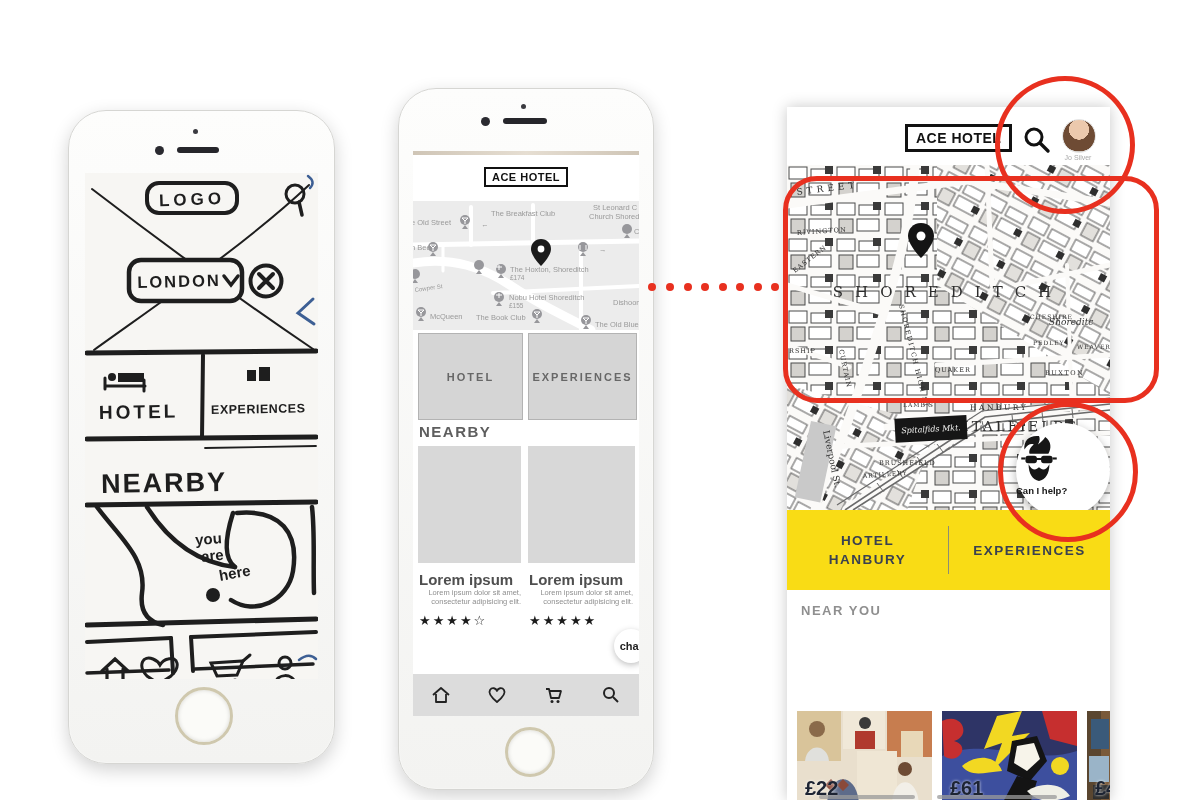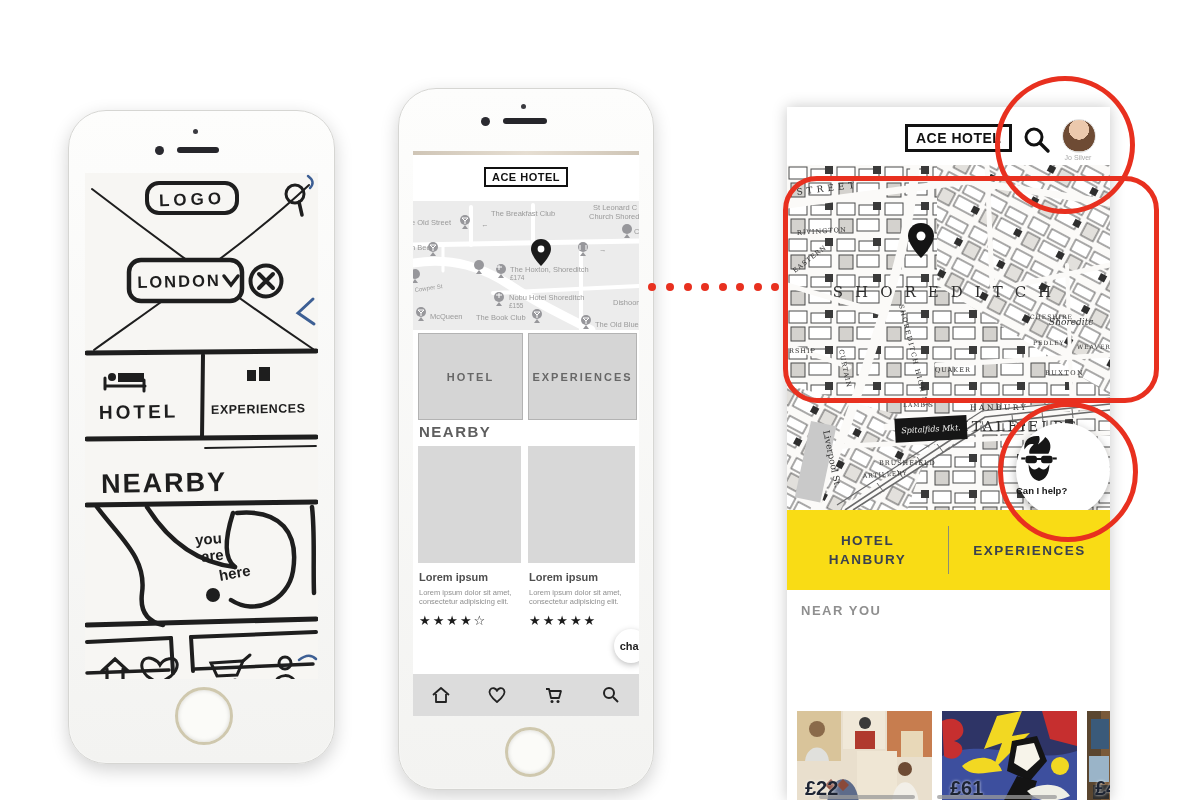--- a/index.html
+++ b/index.html
@@ -16,22 +16,22 @@
   .speaker{position:absolute;height:6px;border-radius:3px;background:#26262b;}
   .home-btn{position:absolute;border-radius:50%;background:#fbfbf8;
             border:3px solid #cfc8ae;box-shadow:inset 0 0 4px rgba(0,0,0,.15);}
   
   .wf-logo{border:2px solid #111;color:#111;font-weight:bold;font-size:11px;letter-spacing:.5px;
            padding:2px 6px;display:inline-block;background:#fff;}
   .wf-btn{position:absolute;background:#d5d5d5;border:1px solid #b3b3b3;display:flex;
           align-items:center;justify-content:center;color:#676767;font-weight:bold;
           letter-spacing:2px;font-size:11px;}
   .wf-card{position:absolute;background:#d8d8d8;}
-  .wf-title{font-weight:bold;color:#4f4f4f;font-size:11px;}
-  .wf-body{color:#8f8f8f;font-size:7.5px;line-height:9px;}
+  .wf-title{font-weight:bold;color:#4f4f4f;font-size:15px;}
+  .wf-body{color:#8f8f8f;font-size:7.5px;line-height:9px;text-align:right;}
   .wf-stars{font-size:13px;color:#1b1b1b;letter-spacing:2px;}
   .wf-nav{position:absolute;background:#dcdcdc;display:flex;align-items:center;
           justify-content:space-around;}
   .chat-btn{position:absolute;width:34px;height:34px;border-radius:50%;background:#fff;
             box-shadow:0 2px 6px rgba(0,0,0,.25);display:flex;align-items:center;
             justify-content:center;font-size:11px;font-weight:bold;color:#222;}
   
   #hifi{position:absolute;left:787px;top:107px;width:323px;height:693px;background:#fff;
         box-shadow:0 0 14px rgba(0,0,0,.22);overflow:hidden;}
   .hf-header{position:absolute;left:0;top:0;width:323px;height:58px;background:#fff;

